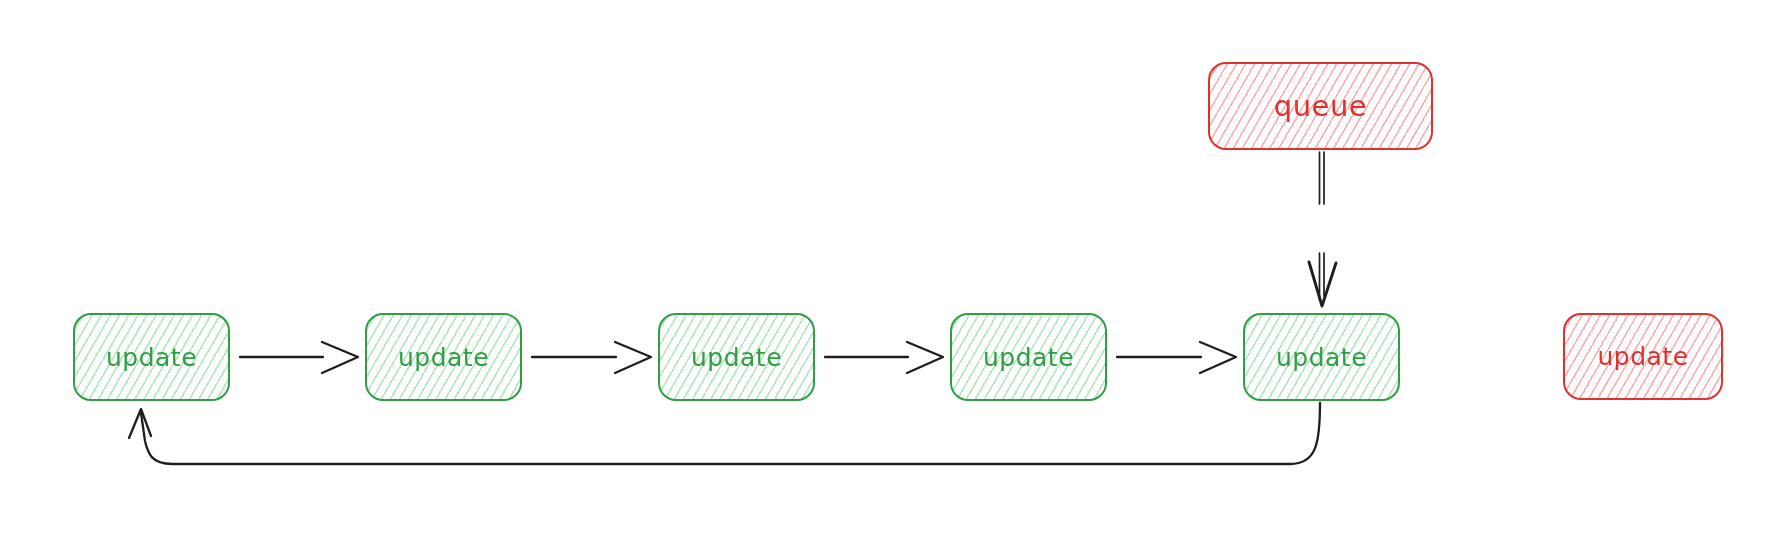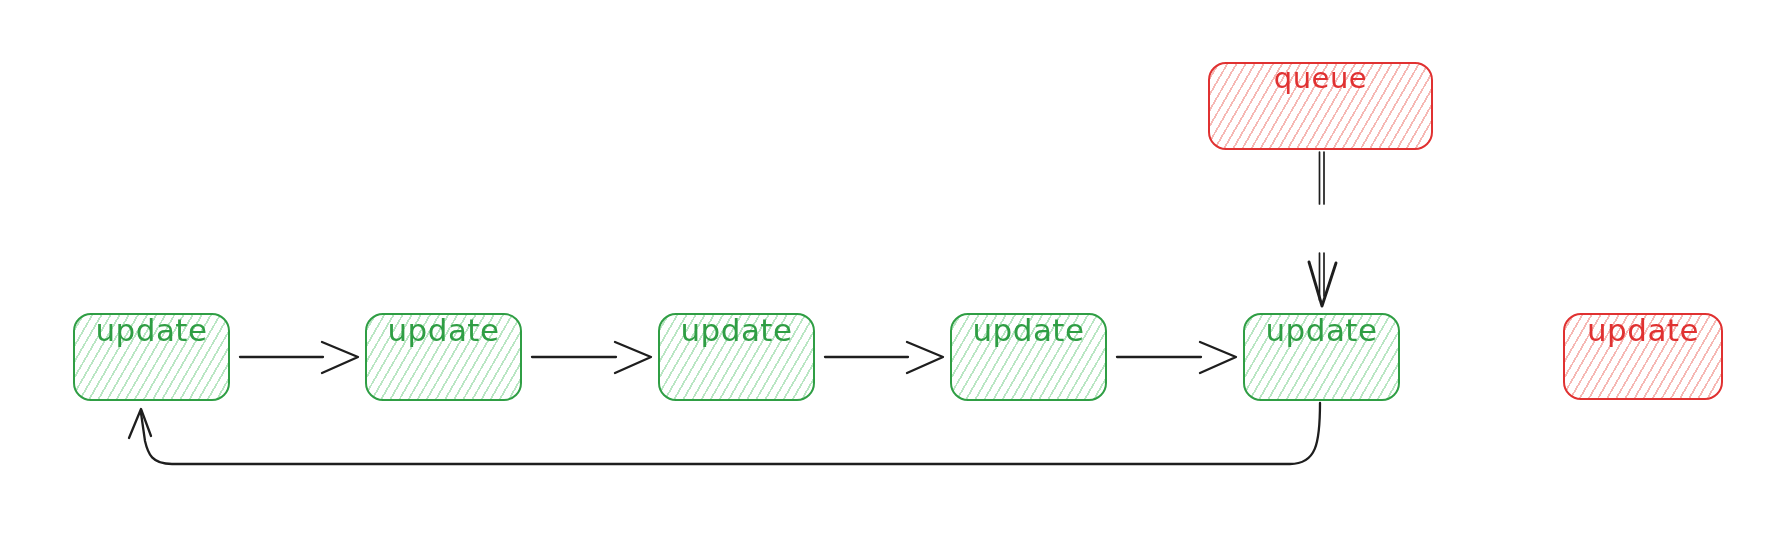--- a/index.html
+++ b/index.html
@@ -24,40 +24,40 @@
     stroke:var(--ink,#1e1e1e);
     stroke-linecap:round;
     stroke-linejoin:round;
   }
   .w2{stroke-width:2.3px;}
   .w3{stroke-width:2.9px;}
   .thin{stroke-width:1.7px;}
   .node{
     position:absolute;
     box-sizing:border-box;
-    display:flex;align-items:flex-start;justify-content:center;
+    display:flex;align-items:center;justify-content:center;
     border-radius:18px;
     border:2.5px solid;
   }
   .node-green{
     border-color:var(--green-stroke,#2f9e44);
     color:var(--green-stroke,#2f9e44);
     background:repeating-linear-gradient(120deg,
       rgba(0,0,0,0) 0px, rgba(0,0,0,0) 6.2px,
       var(--green-hatch,#b9e6c3) 6.2px, var(--green-hatch,#b9e6c3) 7.9px);
   }
   .node-red{
     border-color:var(--red-stroke,#e03131);
     color:var(--red-stroke,#e03131);
     background:repeating-linear-gradient(120deg,
       rgba(0,0,0,0) 0px, rgba(0,0,0,0) 6.2px,
       var(--red-hatch,#f6b8b4) 6.2px, var(--red-hatch,#f6b8b4) 7.9px);
   }
   .node-label{
-    font-size:31px;
+    font-size:25px;
     letter-spacing:0.5px;
     line-height:1;
     user-select:none;
   }
   .queue-label{font-size:29px;}
   .edge-label{
     position:absolute;
     left:1231px;top:208px;width:180px;height:42px;
     display:flex;align-items:center;justify-content:center;
     color:var(--ink,#1e1e1e);

